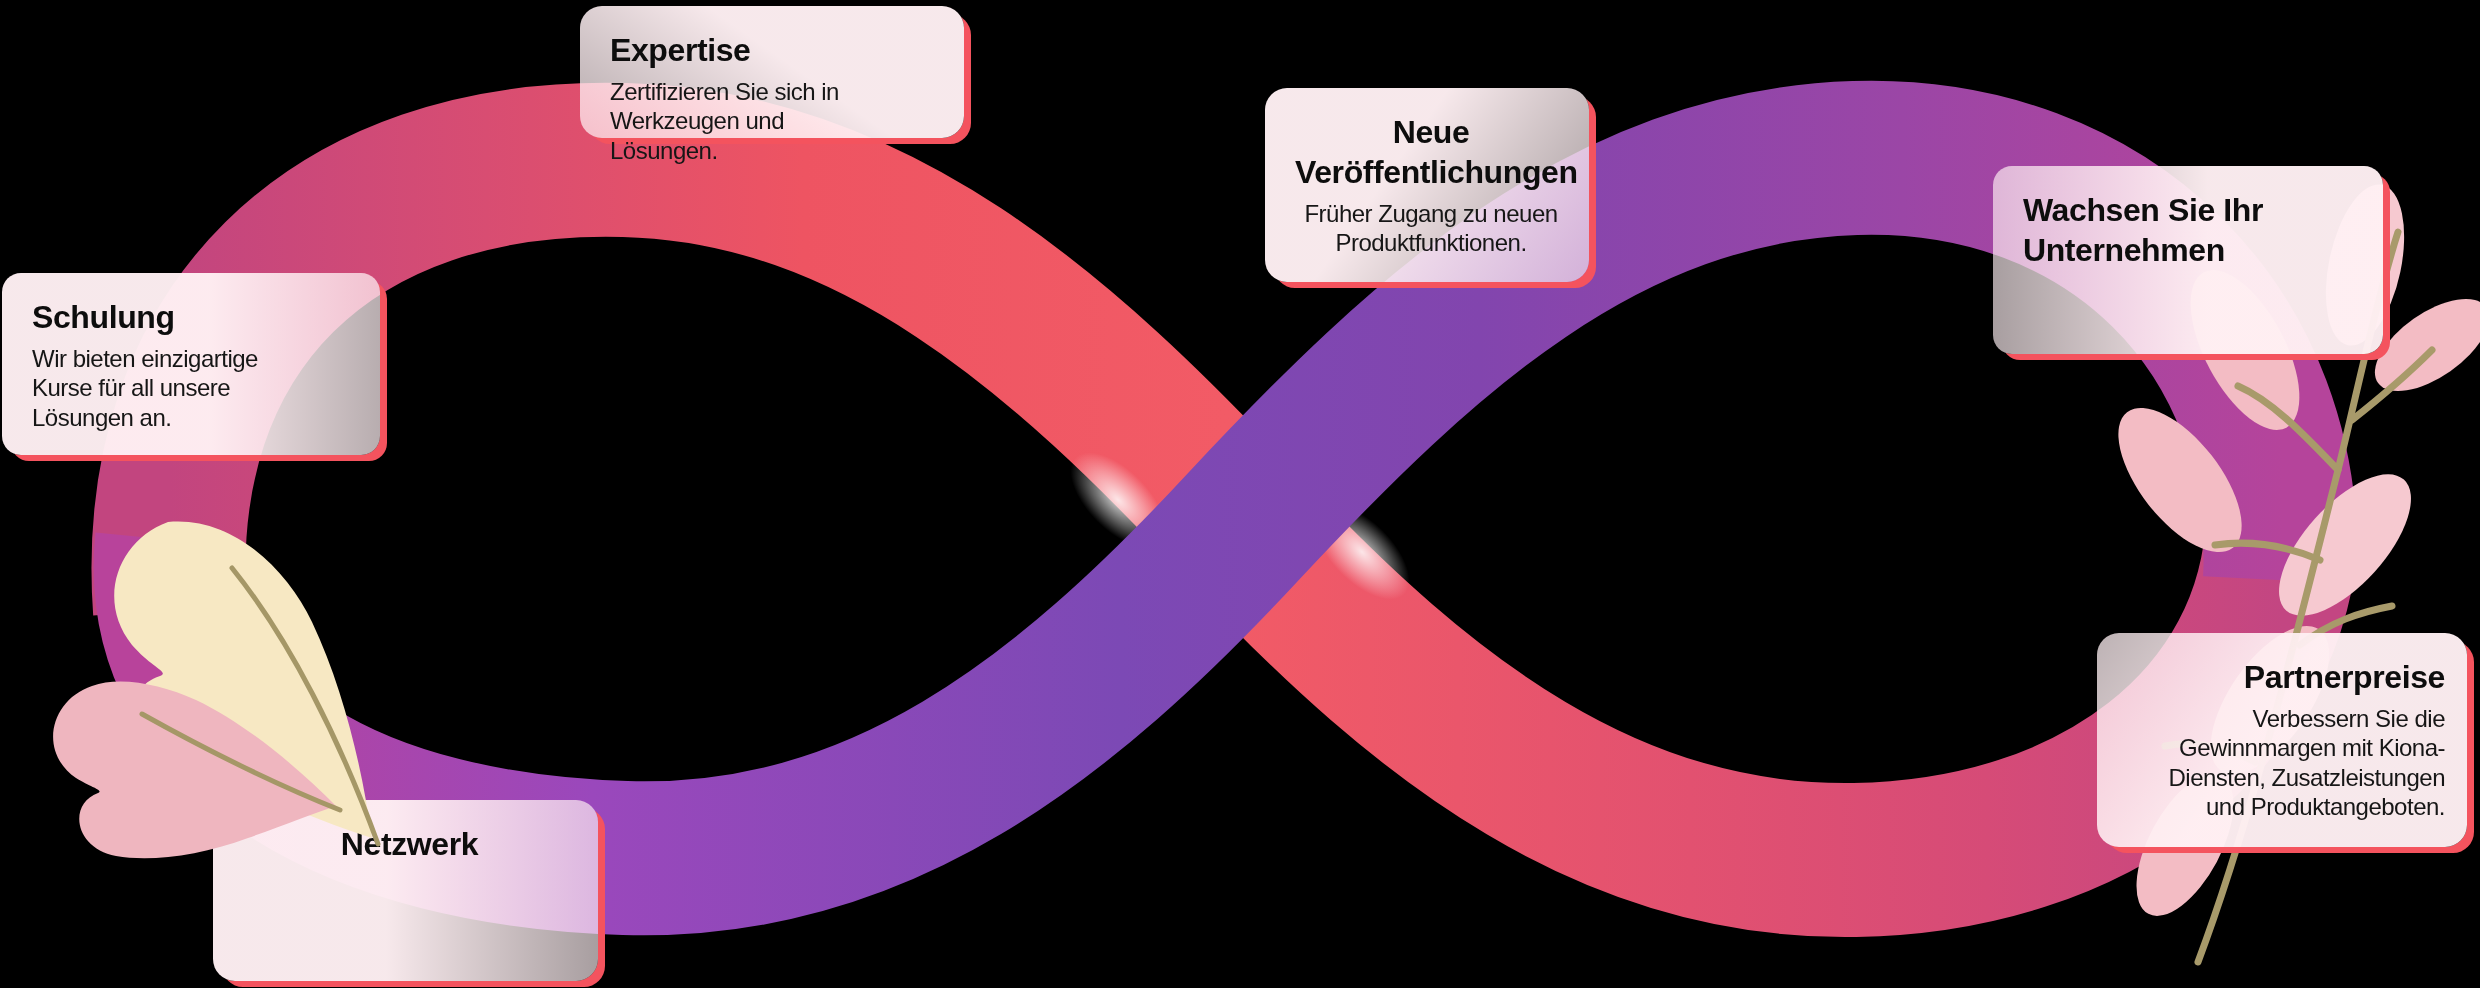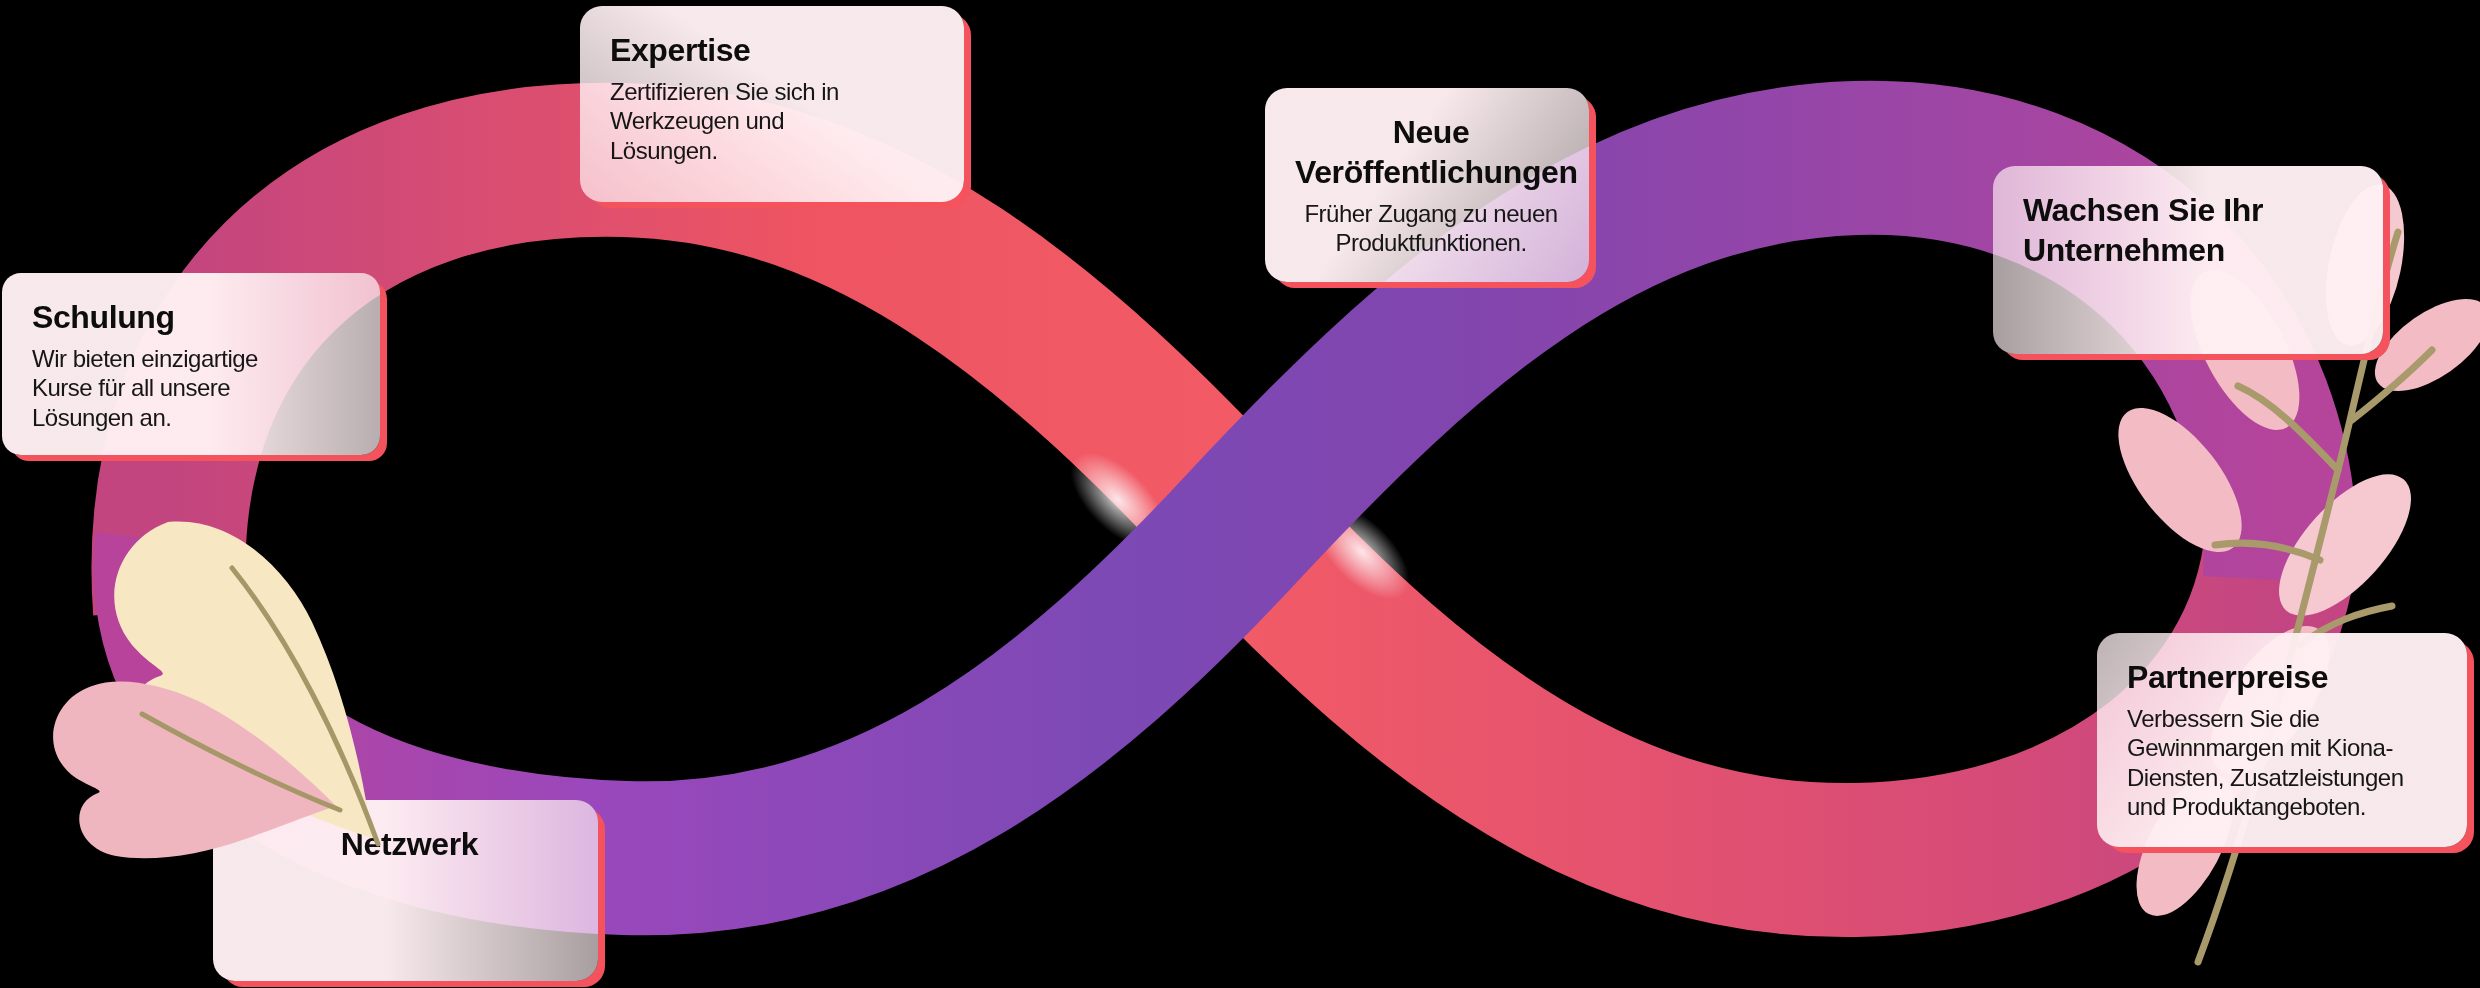--- a/index.html
+++ b/index.html
@@ -20,26 +20,26 @@
   .card h3{
     margin:0 0 7px 0;font-size:32px;line-height:1.25;font-weight:bold;
     letter-spacing:-0.4px;white-space:pre-line;
   }
   .card p{
     margin:0;font-size:24px;line-height:1.22;letter-spacing:-0.5px;
     white-space:pre-line;color:#161616;
   }
   .card-schulung{left:2px;top:273px;width:378px;height:182px;
     background:linear-gradient(90deg,rgba(255,240,243,0.97) 55%,rgba(255,240,243,0.72));border-radius:19px;}
-  .card-expertise{left:580px;top:6px;width:384px;height:196px;
+  .card-expertise{left:580px;top:6px;width:384px;height:132px;
     background:linear-gradient(215deg,rgba(255,240,243,0.97) 45%,rgba(255,240,243,0.70));}
   .card-neue{left:1265px;top:88px;width:324px;height:194px;
     background:linear-gradient(125deg,rgba(255,240,243,0.97) 40%,rgba(255,240,243,0.63));text-align:center;}
   .card-wachsen{left:1993px;top:166px;width:390px;height:188px;
-    background:linear-gradient(270deg,rgba(255,240,243,0.97) 45%,rgba(255,240,243,0.66));}
+    background:linear-gradient(270deg,rgba(255,240,243,0.97) 45%,rgba(255,240,243,0.66));border-radius:19px;}
   .card-netzwerk{left:213px;top:800px;width:385px;height:181px;
     background:linear-gradient(90deg,rgba(255,240,243,0.97) 45%,rgba(255,240,243,0.66));text-align:center;}
   .card-zugang{left:1322px;top:712px;width:368px;height:177px;
     background:linear-gradient(115deg,rgba(255,240,243,0.97) 60%,rgba(255,240,243,0.80));}
   .card-partnerpreise{left:2097px;top:633px;width:370px;height:214px;
     background:linear-gradient(305deg,rgba(255,240,243,0.97) 55%,rgba(255,240,243,0.74));}
 </style>
 </head>
 <body>
 
@@ -131,21 +131,21 @@
   <div class="card card-wachsen">
     <h3>Wachsen Sie Ihr
 Unternehmen</h3>
   </div>
 
   <div class="card card-netzwerk">
     <h3>Netzwerk</h3>
   </div>
 
 
-  <div class="card card-partnerpreise" style="z-index:40;">
+  <div class="card card-partnerpreise" style="z-index:40;text-align:right;">
     <h3>Partnerpreise</h3>
     <p>Verbessern Sie die
 Gewinnmargen mit Kiona-
 Diensten, Zusatzleistungen
 und Produktangeboten.</p>
   </div>
 
   <svg id="feather-layer" class="layer" viewBox="0 0 2480 988">
     <path fill="#f7e8c3" d="M 168 522
              C 118 540, 96 600, 132 645

